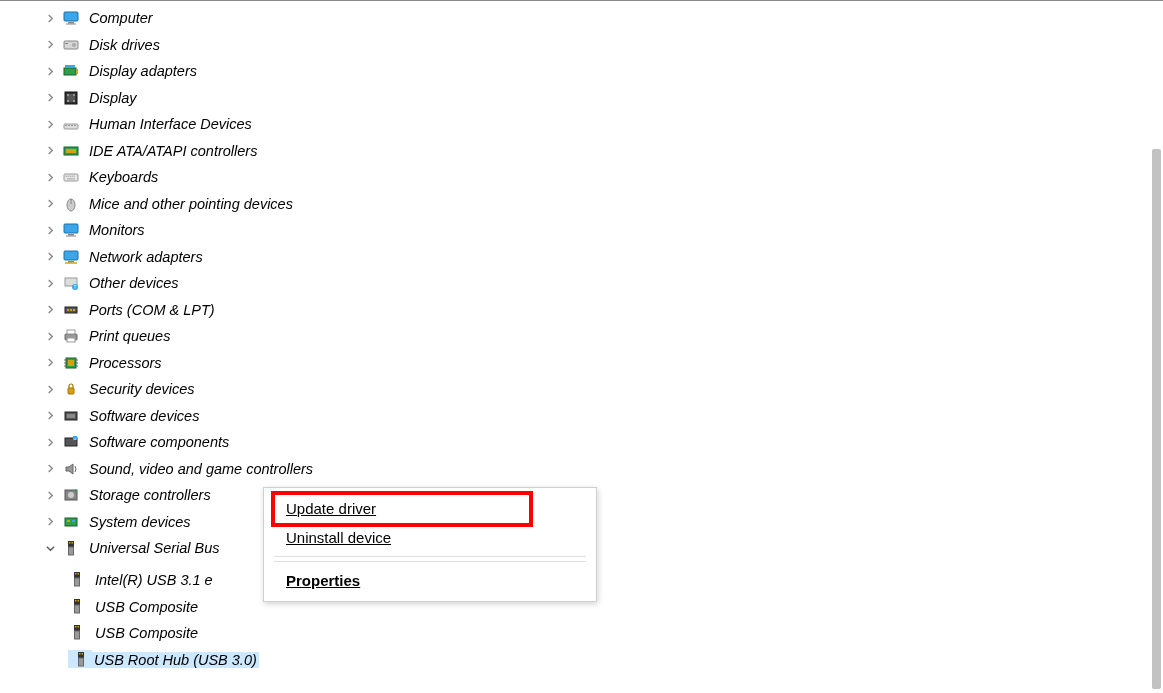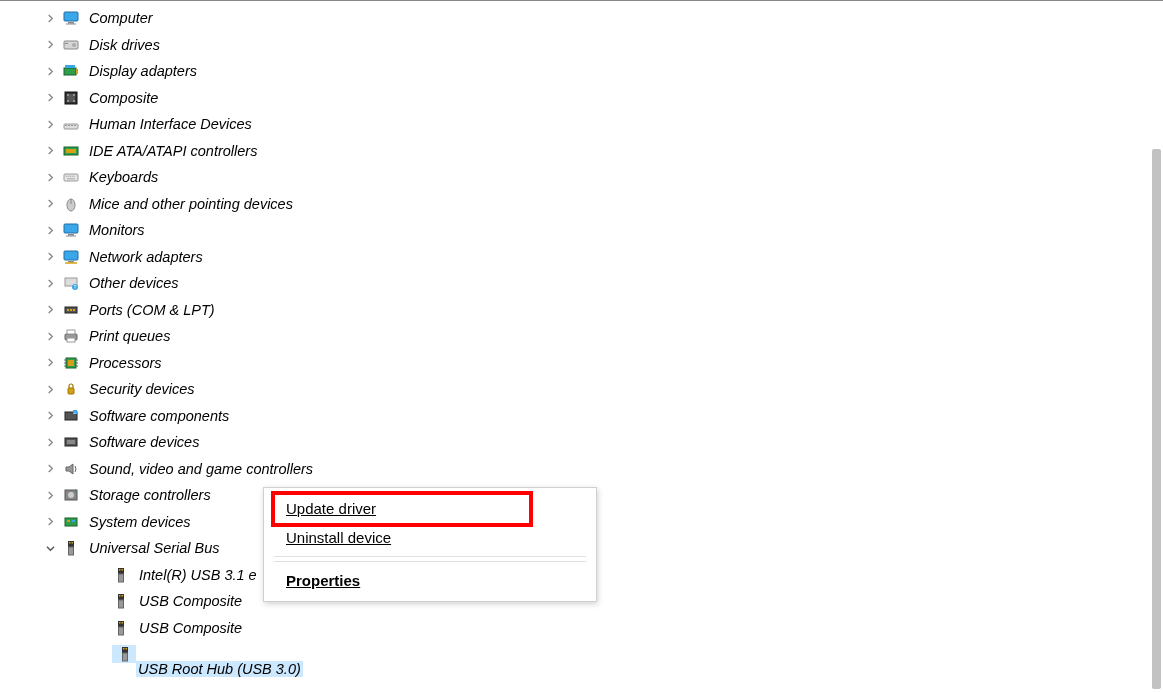--- a/index.html
+++ b/index.html
@@ -26,21 +26,22 @@
   .tree-item {
     display: flex;
     align-items: center;
     height: 26.5px;
     padding-left: 44px;
     cursor: default;
     white-space: nowrap;
     font-style: italic;
   }
   .tree-item.child {
-    padding-left: 94px;
+    padding-left: 50px;
+    align-items: flex-end;
   }
   .chevron {
     width: 12px;
     display: inline-flex;
     justify-content: center;
     align-items: center;
     color: #555;
     margin-right: 6px;
     font-size: 11px;
   }
@@ -168,21 +169,21 @@
       <span class="icon-slot">
         <svg width="16" height="16" viewBox="0 0 16 16">
           <rect x="2" y="2" width="12" height="12" fill="#333" stroke="#111"></rect>
           <rect x="4" y="4" width="8" height="8" fill="#555"></rect>
           <circle cx="5" cy="5" r="0.7" fill="#fff"></circle>
           <circle cx="11" cy="5" r="0.7" fill="#fff"></circle>
           <circle cx="5" cy="11" r="0.7" fill="#fff"></circle>
           <circle cx="11" cy="11" r="0.7" fill="#fff"></circle>
         </svg>
       </span>
-      <span class="item-label">Composite</span>
+      <span class="item-label">Display</span>
     </div>
     <div class="tree-item">
       <span class="chevron">
         <svg width="9" height="9" viewBox="0 0 10 10">
           <path d="M3 1 L7 5 L3 9" fill="none" stroke="#888" stroke-width="1.5"></path>
         </svg>
       </span>
       <span class="icon-slot">
         <svg width="16" height="16" viewBox="0 0 16 16">
           <rect x="1" y="8" width="14" height="5" rx="1" fill="#ddd" stroke="#999"></rect>
@@ -353,39 +354,39 @@
     </div>
     <div class="tree-item">
       <span class="chevron">
         <svg width="9" height="9" viewBox="0 0 10 10">
           <path d="M3 1 L7 5 L3 9" fill="none" stroke="#888" stroke-width="1.5"></path>
         </svg>
       </span>
       <span class="icon-slot">
         <svg width="16" height="16" viewBox="0 0 16 16">
           <rect x="2" y="4" width="12" height="8" fill="#555" stroke="#222"></rect>
+          <rect x="4" y="6" width="8" height="4" fill="#888"></rect>
+        </svg>
+      </span>
+      <span class="item-label">Software devices</span>
+    </div>
+    <div class="tree-item">
+      <span class="chevron">
+        <svg width="9" height="9" viewBox="0 0 10 10">
+          <path d="M3 1 L7 5 L3 9" fill="none" stroke="#888" stroke-width="1.5"></path>
+        </svg>
+      </span>
+      <span class="icon-slot">
+        <svg width="16" height="16" viewBox="0 0 16 16">
+          <rect x="2" y="4" width="12" height="8" fill="#555" stroke="#222"></rect>
           <rect x="10" y="2" width="4" height="4" fill="#3ba7e8"></rect>
           <text x="12" y="5.5" font-size="4" fill="#fff" text-anchor="middle">+</text>
         </svg>
       </span>
       <span class="item-label">Software components</span>
-    </div>
-    <div class="tree-item">
-      <span class="chevron">
-        <svg width="9" height="9" viewBox="0 0 10 10">
-          <path d="M3 1 L7 5 L3 9" fill="none" stroke="#888" stroke-width="1.5"></path>
-        </svg>
-      </span>
-      <span class="icon-slot">
-        <svg width="16" height="16" viewBox="0 0 16 16">
-          <rect x="2" y="4" width="12" height="8" fill="#555" stroke="#222"></rect>
-          <rect x="4" y="6" width="8" height="4" fill="#888"></rect>
-        </svg>
-      </span>
-      <span class="item-label">Software devices</span>
     </div>
     <div class="tree-item">
       <span class="chevron">
         <svg width="9" height="9" viewBox="0 0 10 10">
           <path d="M3 1 L7 5 L3 9" fill="none" stroke="#888" stroke-width="1.5"></path>
         </svg>
       </span>
       <span class="icon-slot">
         <svg width="16" height="16" viewBox="0 0 16 16">
           <path d="M3 6 L6 6 L10 3 L10 13 L6 10 L3 10 Z" fill="#999" stroke="#666"></path>

